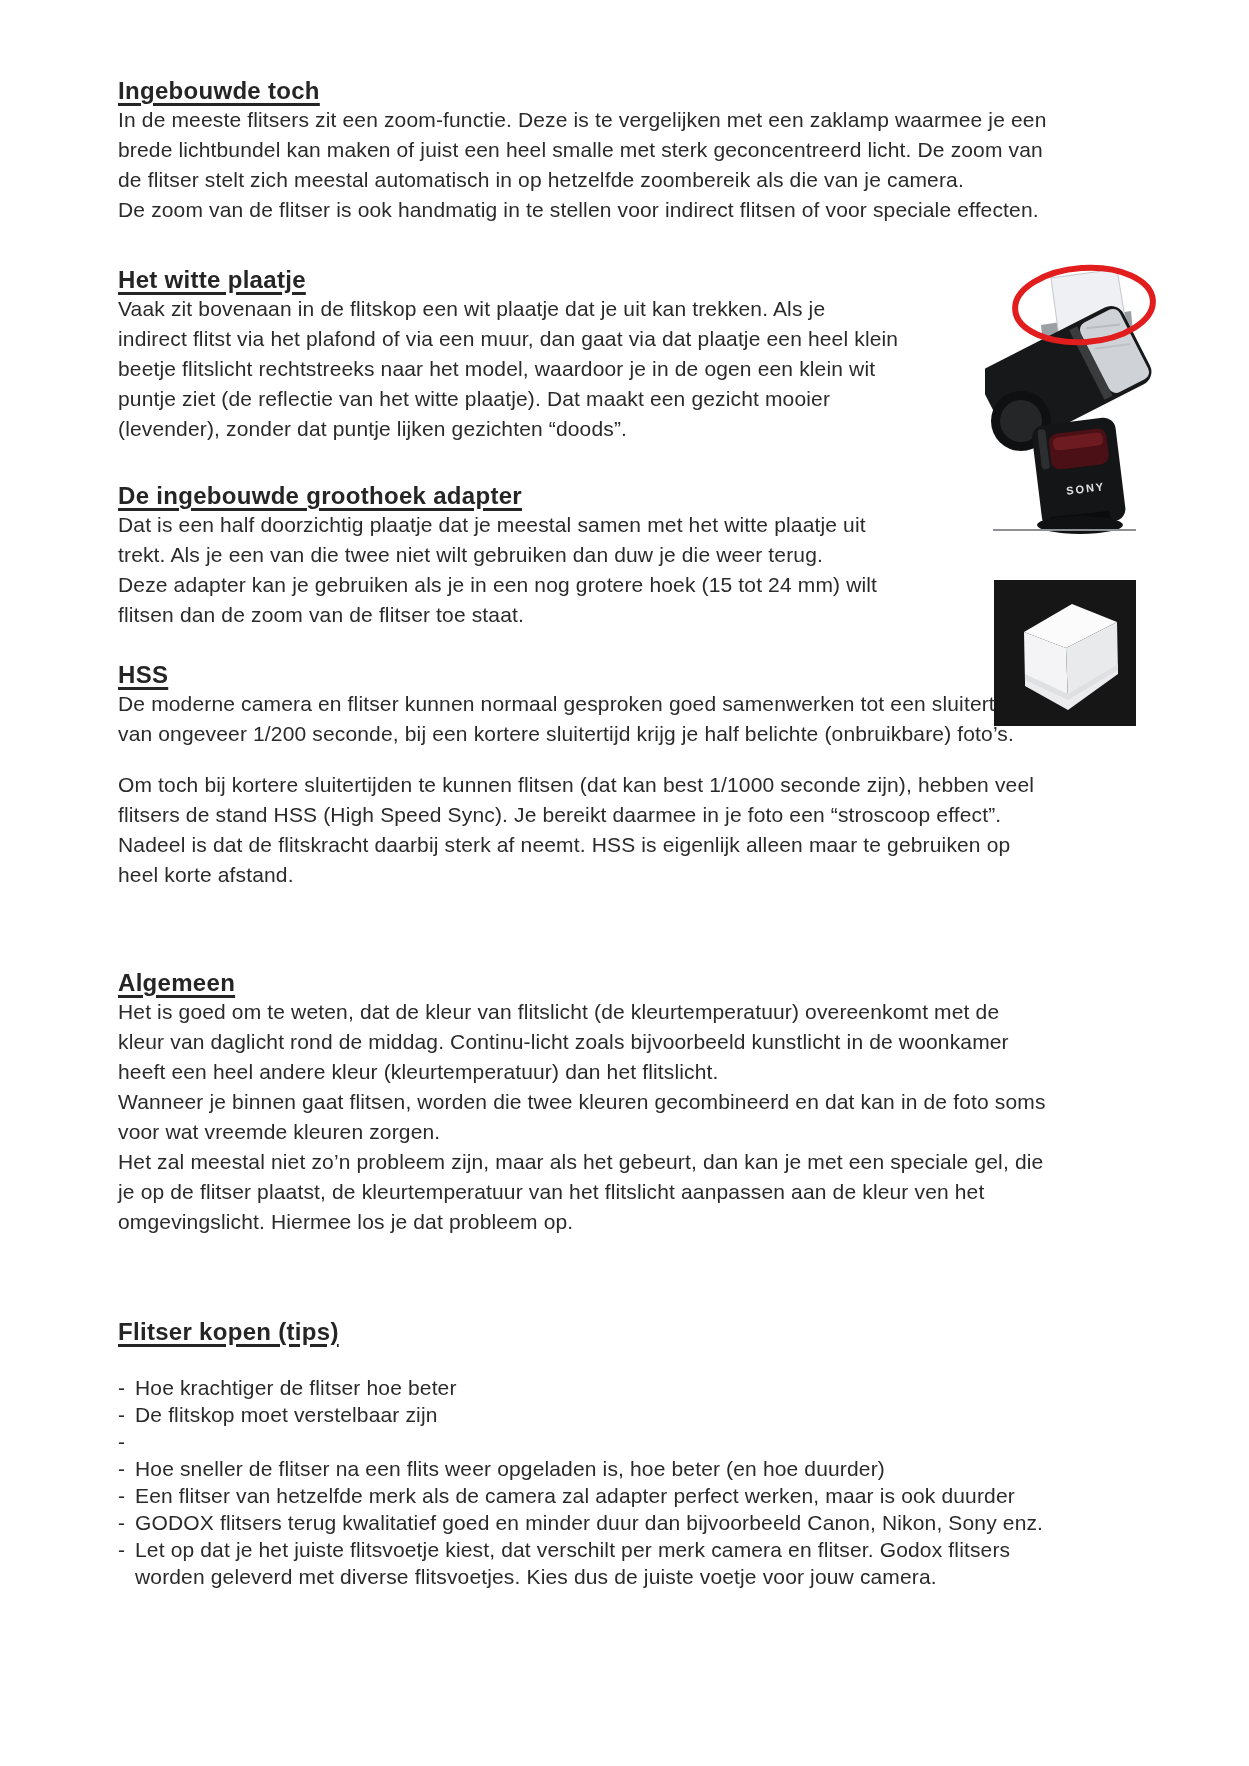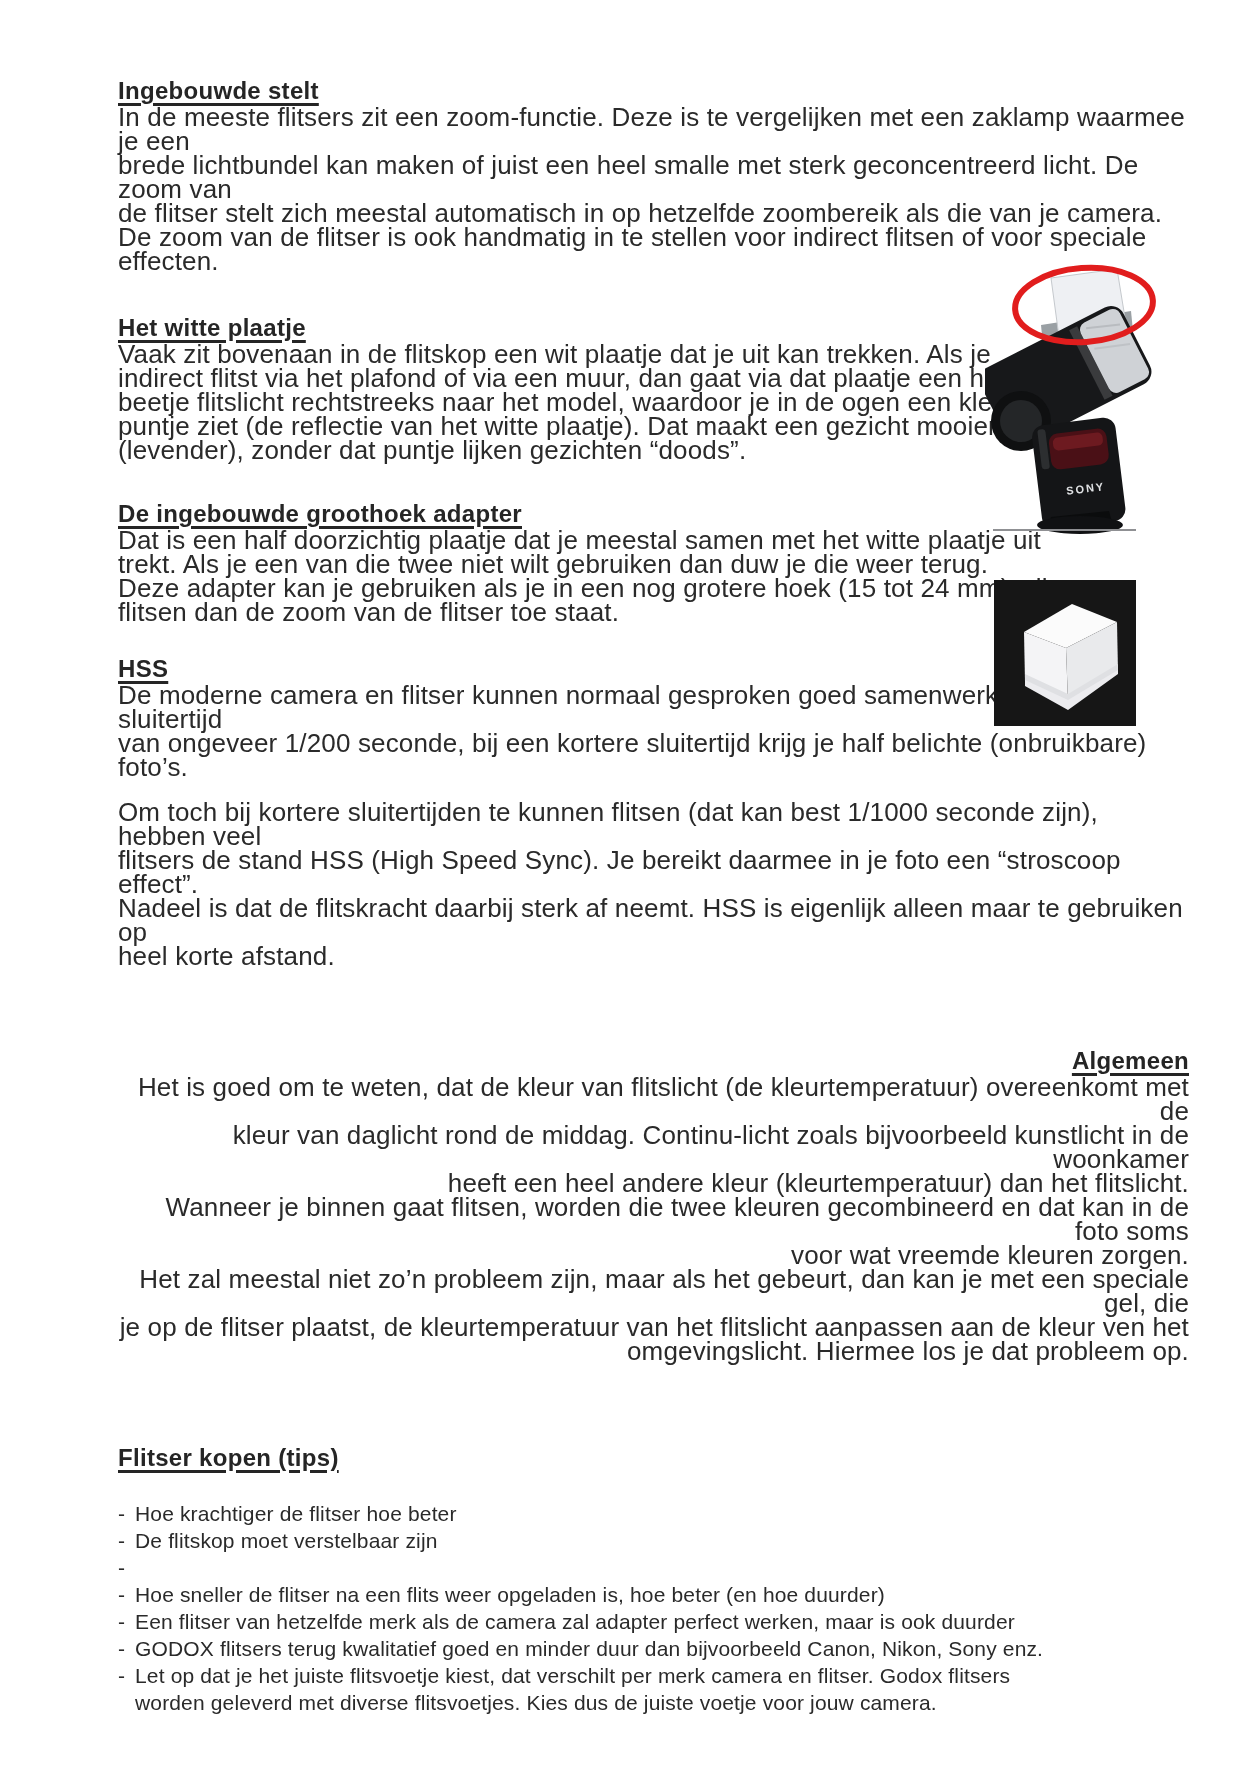--- a/index.html
+++ b/index.html
@@ -16,31 +16,31 @@
   }
   h2{
     font-size:24px;line-height:27px;font-weight:bold;
     margin:0;letter-spacing:0.3px;
     text-decoration:underline;
     text-decoration-thickness:2.5px;
     text-underline-offset:4px;
     color:#252525;
   }
   p.body{
-    font-size:26px;line-height:24px;margin:1px 0 0 0;
+    font-size:21px;line-height:30px;margin:1px 0 0 0;
     letter-spacing:0.15px;
     white-space:pre-line;
   }
   section{margin:0;}
   #sec-witte    {margin-top:41px;}
   #sec-groothoek{margin-top:38px;}
   #sec-kapje    {margin-top:29px;}
   #sec-hss      {margin-top:31px;}
   #sec-hss p + p{margin-top:21px;}
-  #sec-algemeen {margin-top:79px;text-align:right;}
+  #sec-algemeen {margin-top:79px;}
   #sec-kopen    {margin-top:81px;}
   ul.tips{
     list-style:none;margin:29px 0 0 0;padding:0;
     font-size:21px;line-height:27px;letter-spacing:0.15px;
   }
   ul.tips li{display:flex;align-items:flex-start;}
   ul.tips .marker{
     width:17px;flex:0 0 17px;
   }
   ul.tips .btxt{white-space:pre-line;}
@@ -54,21 +54,21 @@
   .diffuser-photo{
     position:absolute;left:994px;top:580px;width:142px;height:146px;
   }
 </style>
 </head>
 <body>
 
 <div class="page">
 
   <section id="sec-zoom">
-    <h2>Ingebouwde stelt</h2>
+    <h2>Ingebouwde toch</h2>
     <p class="body">In de meeste flitsers zit een zoom-functie. Deze is te vergelijken met een zaklamp waarmee je een
 brede lichtbundel kan maken of juist een heel smalle met sterk geconcentreerd licht. De zoom van
 de flitser stelt zich meestal automatisch in op hetzelfde zoombereik als die van je camera.
 De zoom van de flitser is ook handmatig in te stellen voor indirect flitsen of voor speciale effecten.</p>
   </section>
 
   <section id="sec-witte">
     <h2>Het witte plaatje</h2>
     <p class="body">Vaak zit bovenaan in de flitskop een wit plaatje dat je uit kan trekken. Als je
 indirect flitst via het plafond of via een muur, dan gaat via dat plaatje een heel klein

